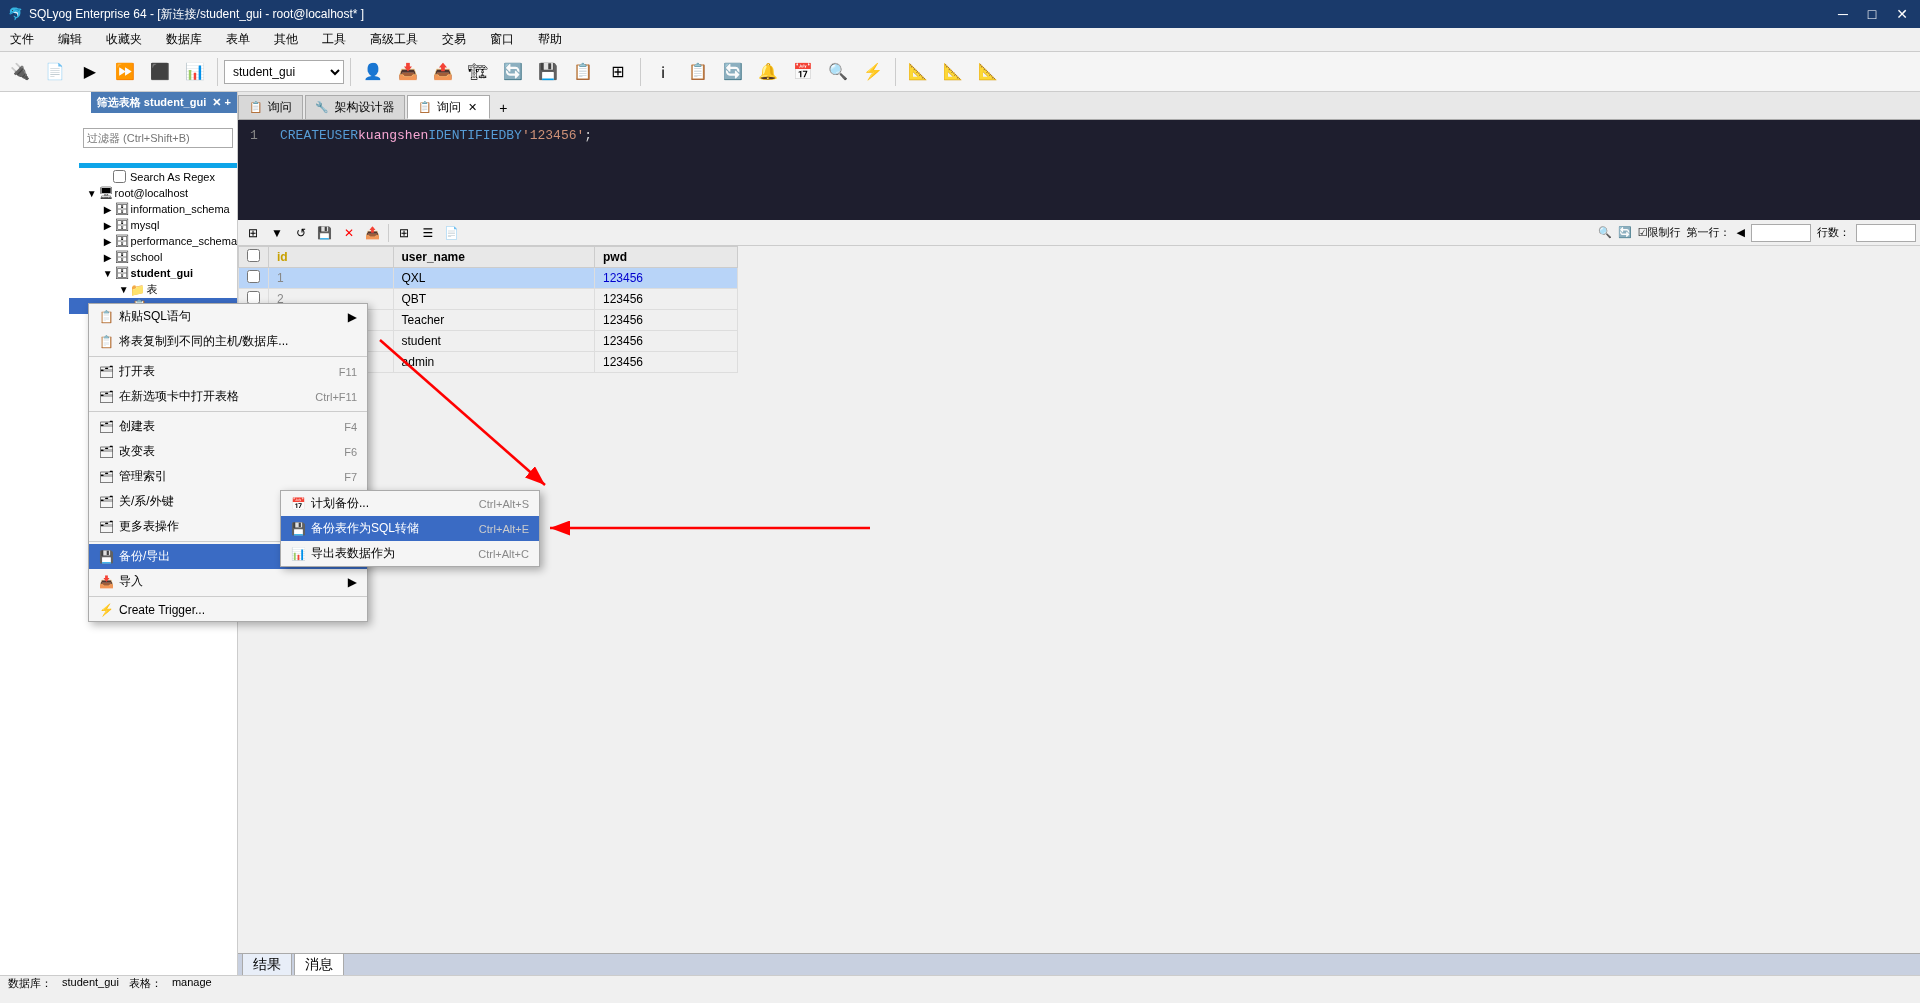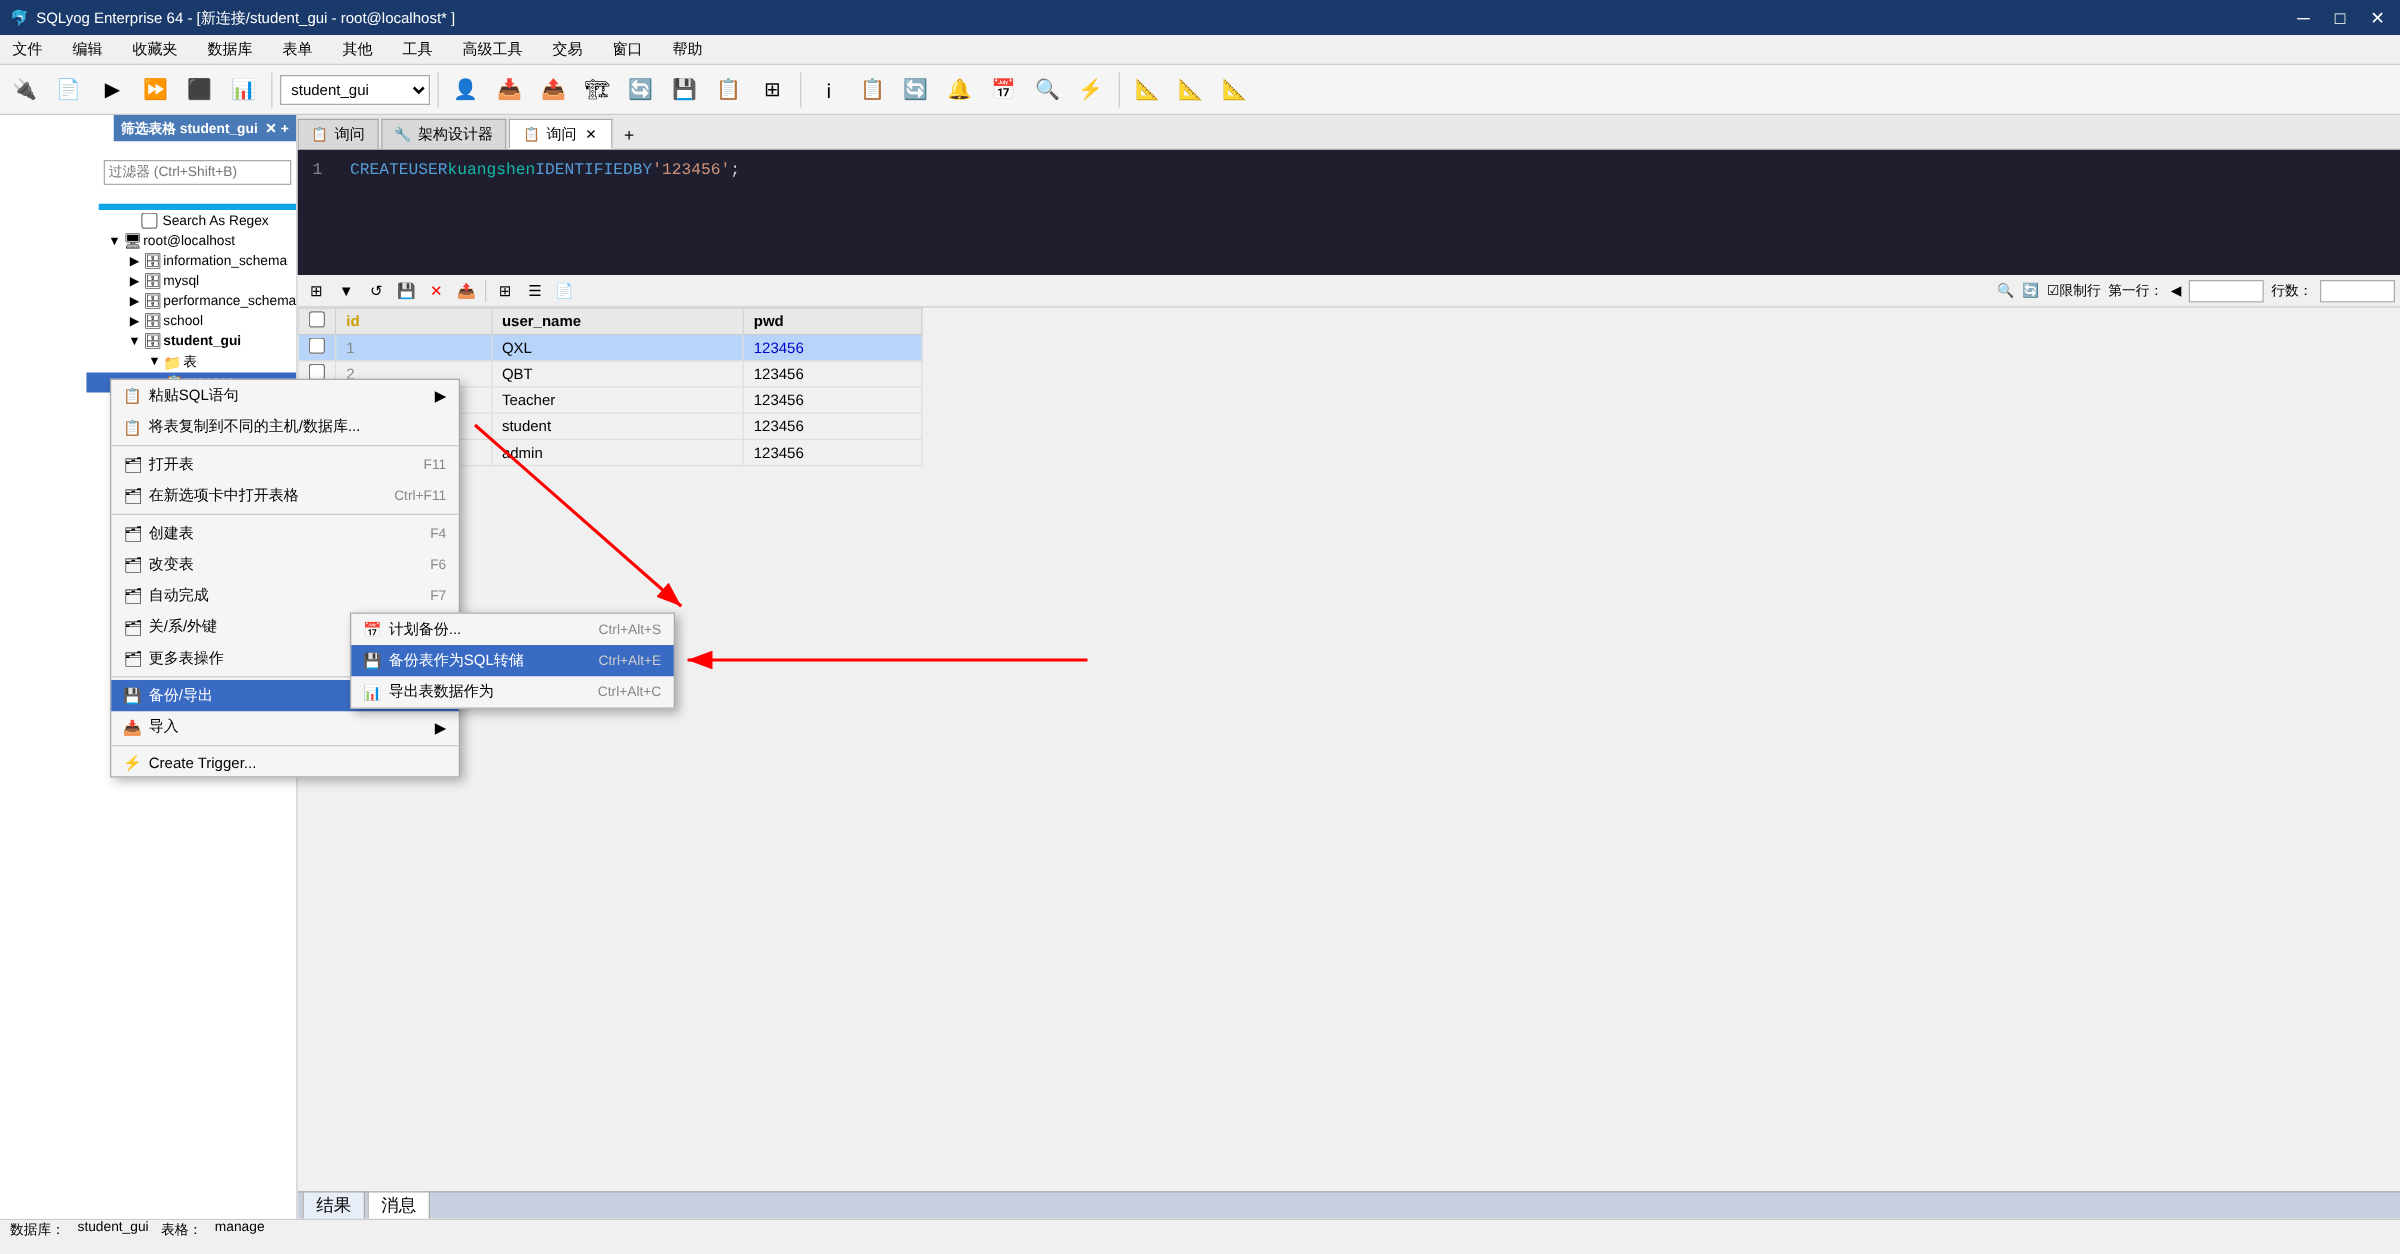--- a/index.html
+++ b/index.html
@@ -146,21 +146,21 @@
     #autocomplete-hint {
       color: #888;
       font-size: 11px;
       margin-bottom: 4px;
       font-family: sans-serif;
     }
     #autocomplete-hint span { color: #aaa; }
     .sql-line { display: flex; align-items: flex-start; }
     .line-num { color: #888; width: 30px; flex-shrink: 0; }
     .sql-keyword { color: #569cd6; }
-    .sql-text { color: #14b8a6; }
+    .sql-text { color: #f9a8d4; }
     .sql-string { color: #ce9178; }
     .sql-plain { color: #d4d4d4; }
 
     
     #results-area {
       flex: 1;
       display: flex;
       flex-direction: column;
       overflow: hidden;
     }
@@ -667,21 +667,21 @@
     <span class="ctx-label">创建表</span>
     <span class="ctx-shortcut">F4</span>
   </div>
   <div class="ctx-item">
     <span class="ctx-icon">🗂</span>
     <span class="ctx-label">改变表</span>
     <span class="ctx-shortcut">F6</span>
   </div>
   <div class="ctx-item">
     <span class="ctx-icon">🗂</span>
-    <span class="ctx-label">自动完成</span>
+    <span class="ctx-label">管理索引</span>
     <span class="ctx-shortcut">F7</span>
   </div>
   <div class="ctx-item">
     <span class="ctx-icon">🗂</span>
     <span class="ctx-label">关/系/外键</span>
     <span class="ctx-shortcut">F10</span>
   </div>
   <div class="ctx-item">
     <span class="ctx-icon">🗂</span>
     <span class="ctx-label">更多表操作</span>

